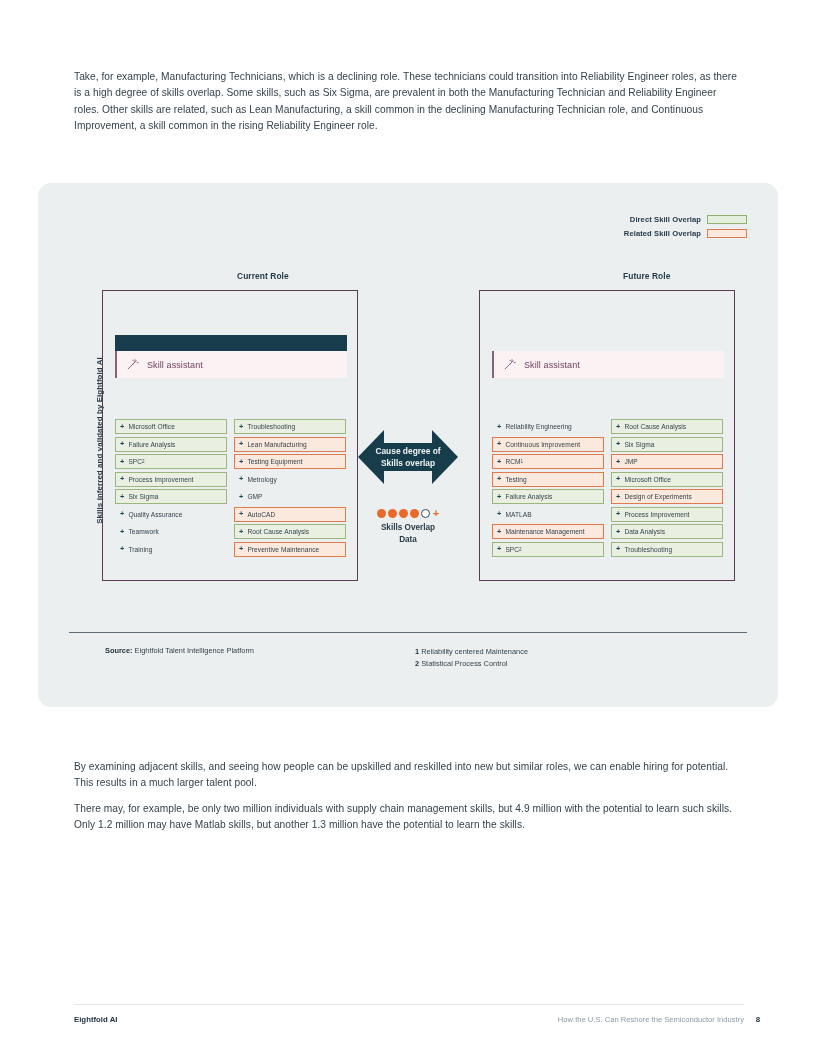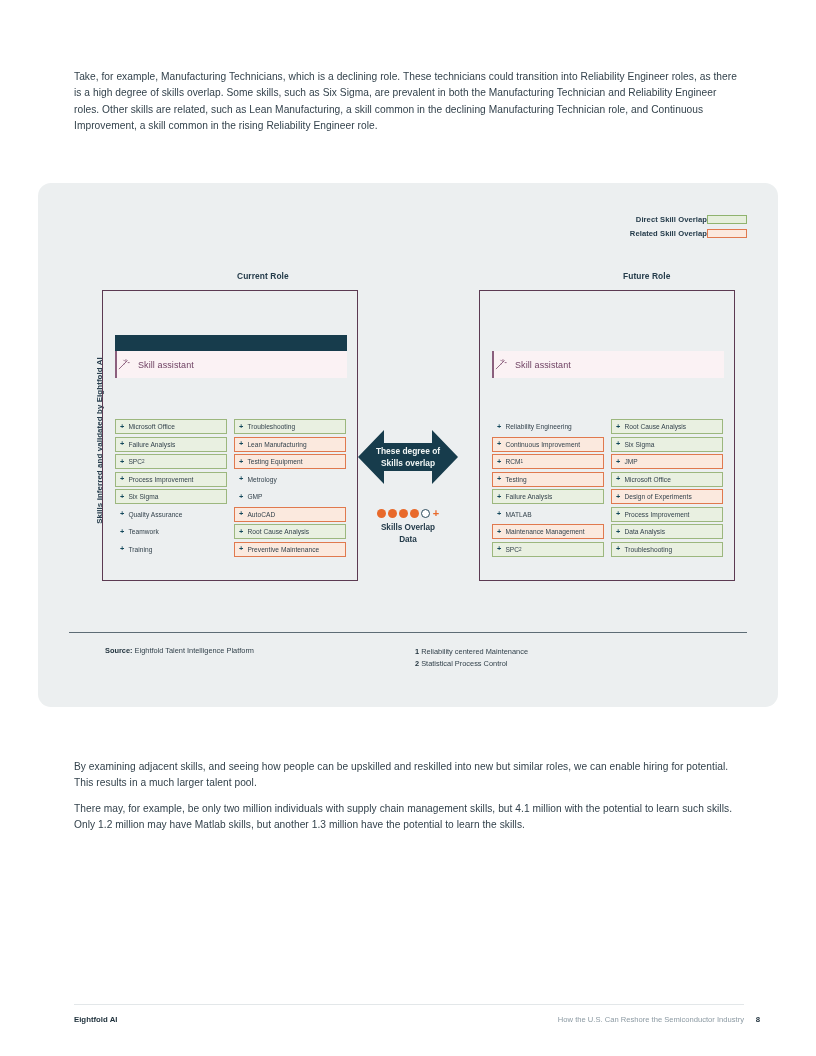--- a/index.html
+++ b/index.html
@@ -34,21 +34,21 @@
   }
 
   
   .legend { position: absolute; right: 31px; top: 32px; }
   .legend-row {
     display: flex; align-items: center; justify-content: flex-end;
     margin-bottom: 5px;
   }
   .legend-label {
     font-size: 7.6px; font-weight: bold; color: #243b4a;
-    letter-spacing: 0.01em; margin-right: 0;
+    letter-spacing: 0.01em; margin-right: 6px;
   }
   .legend-swatch { width: 40px; height: 9px; border: 1px solid #8fb36e; background: #e6efdd; }
   .legend-swatch.related { border-color: #e0794e; background: #fbe9de; }
 
   
   .role-head {
     position: absolute;
     font-size: 8.4px; font-weight: bold; color: #243b4a;
     letter-spacing: 0.01em;
   }
@@ -87,20 +87,21 @@
     letter-spacing: 0.012em;
     margin-top: 28px;
   }
 
   .skill-assistant {
     position: absolute; left: 12px; top: 60px;
     width: 232px; height: 27px;
     background: #fbf2f4;
     border-left: 2px solid #8b5f7d;
     display: flex; align-items: center;
+    padding-left: 9px;
   }
   .wand-icon { width: 13px; height: 13px; margin-right: 8px; flex: 0 0 auto; }
   .skill-assistant-label {
     font-size: 9px; color: #6f4263; letter-spacing: 0.01em;
   }
 
   
   .skill-cols {
     position: absolute; left: 12px; top: 128px;
     width: 232px;
@@ -297,21 +298,21 @@
             </div>
           </div>
       </div>
     </div>
 
     <div class="arrow-wrap">
       <svg viewBox="0 0 100 70" width="100" height="70">
         <polygon points="0,35 26,8 26,21 74,21 74,8 100,35 74,62 74,49 26,49 26,62" fill="#173c4c"></polygon>
       </svg>
       <div class="arrow-text">
-        <span>These degree of</span>
+        <span>Cause degree of</span>
         <span>Skills overlap</span>
       </div>
     </div>
 
     <div class="score-wrap">
       <div class="score-dots" id="score-dots">
           <span class="dot"></span>
           <span class="dot"></span>
           <span class="dot"></span>
           <span class="dot"></span>
@@ -422,19 +423,19 @@
       <div>
         <b>1</b><span> Reliability centered Maintenance</span>
       </div>
       <div>
         <b>2</b><span> Statistical Process Control</span>
       </div>
     </div>
   </div>
 
   <p class="para" id="para-mid">By examining adjacent skills, and seeing how people can be upskilled and reskilled into new but similar roles, we can enable hiring for potential. This results in a much larger talent pool.</p>
-  <p class="para" id="para-end">There may, for example, be only two million individuals with supply chain management skills, but 4.1 million with the potential to learn such skills. Only 1.2 million may have Matlab skills, but another 1.3 million have the potential to learn the skills.</p>
+  <p class="para" id="para-end">There may, for example, be only two million individuals with supply chain management skills, but 4.9 million with the potential to learn such skills. Only 1.2 million may have Matlab skills, but another 1.3 million have the potential to learn the skills.</p>
 
   <div class="footer-rule"></div>
   <div class="footer-brand">Eightfold AI</div>
   <div class="footer-right">How the U.S. Can Reshore the Semiconductor Industry</div>
   <div class="footer-page">8</div>
 </div>
 
 </body></html>

